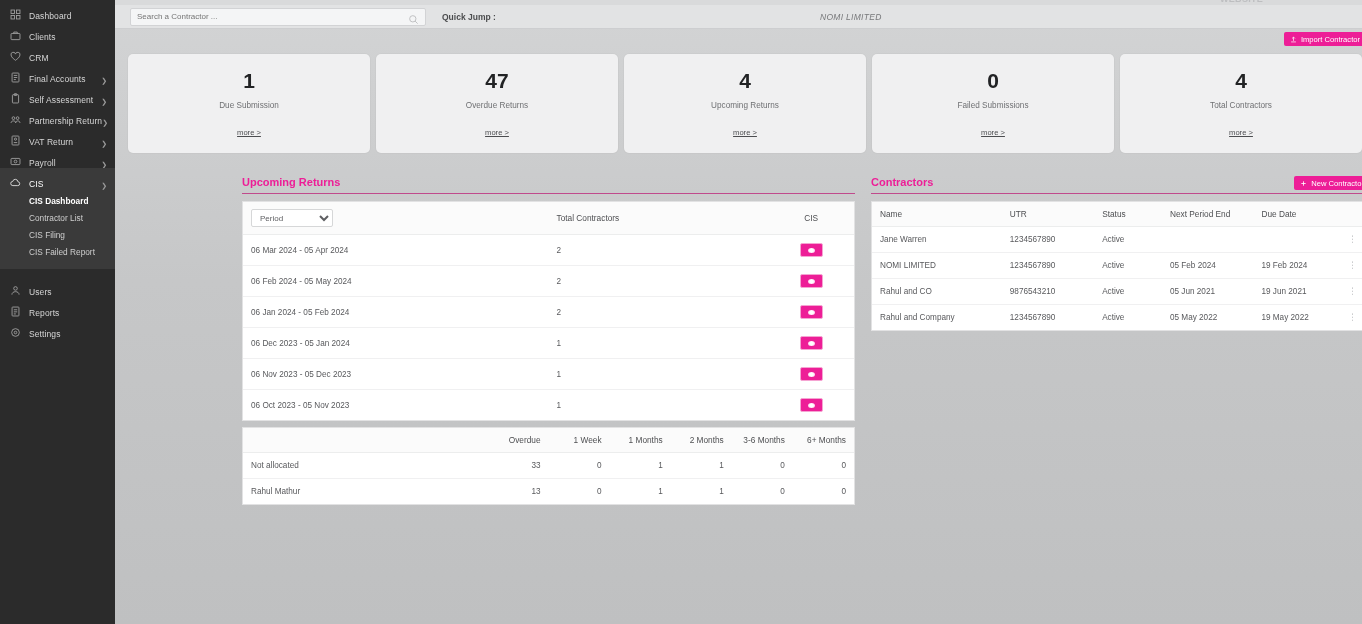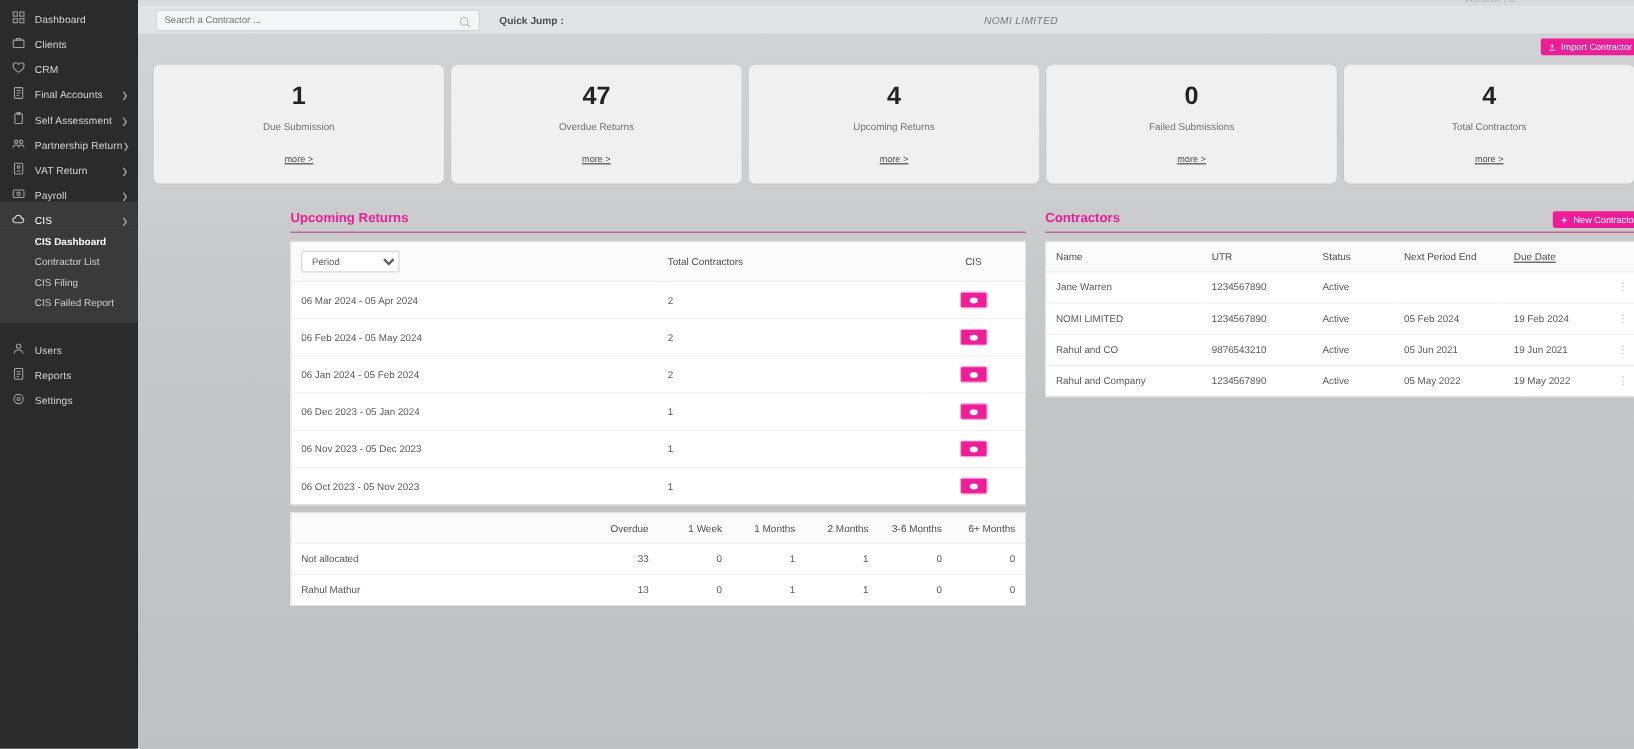--- a/index.html
+++ b/index.html
@@ -75,21 +75,21 @@
 
   
   .topbar {
     position: absolute; top: 5px; left: 0; right: 0; height: 24px;
     background: #e2e3e4;
     border-bottom: 1px solid #cdced0;
     display: flex; align-items: center;
   }
   .search-wrap {
     margin-left: 15px;
-    width: 270px; height: 18px;
+    width: 296px; height: 18px;
     background: #f4f5f6;
     border: 1px solid #d2d3d5;
     border-radius: 2px;
     display: flex; align-items: center;
     padding: 0 6px;
   }
   .search-wrap input {
     flex: 1 1 auto; border: 0; outline: none; background: transparent;
     font-size: 8px; color: #7b7c7e;
     font-family: "Liberation Sans", sans-serif;
@@ -210,21 +210,21 @@
 
   
   .panel-right {
     position: absolute; left: 756px; top: 176px; right: -4px;
   }
   .panel-right .panel-title { position: relative; }
   .col-name { width: 27%; }
   .col-utr  { width: 19%; }
   .col-status { width: 14%; }
   .col-npe  { width: 19%; margin-top: 41px; }
-  .col-due  { width: 18%; text-decoration: underline; }
+  .col-due  { width: 18%; }
   .col-kebab{ width: 3%; text-align: center; }
   .kebab {
     display:inline-block; color:#b9babc; font-size: 9px; line-height: 8px;
     cursor: pointer; letter-spacing: 0;
   }
 
   
   .panel-deadline {
     position: absolute; left: 127px; top: 416px; width: 613px;
   }

